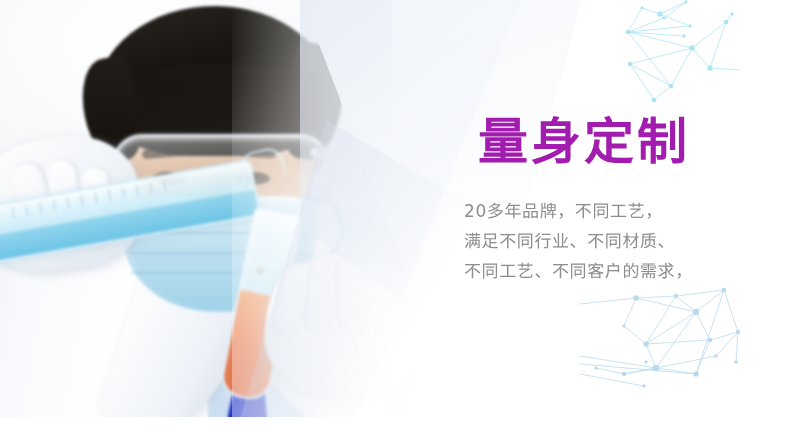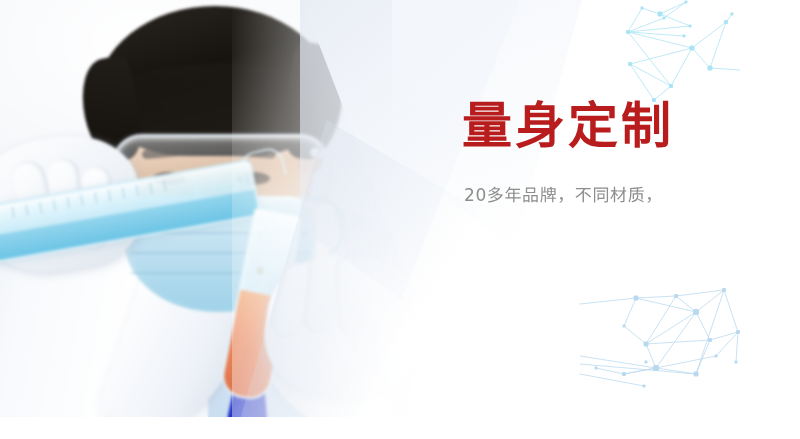--- a/index.html
+++ b/index.html
@@ -481,25 +481,25 @@
   .net-bottom { left: 560px; top: 270px; width: 240px; height: 150px; }
 
   
   .text-block {
     position: absolute;
     left: 462px;
     top: 96px;
     width: 300px;
   }
   .headline {
-    margin: 0;
+    margin: 16px;
     font-size: 50px;
     line-height: 60px;
     font-weight: 700;
-    color: #b91c1c;
+    color: #a21caf;
     letter-spacing: 3px;
     white-space: nowrap;
   }
   .body-lines {
     margin: 24px 0 0 2px;
     padding: 0;
     list-style: none;
   }
   .body-lines li {
     font-size: 17px;
@@ -678,17 +678,19 @@
         <rect x="154.5" y="90.5" width="3" height="3" rx="0.8999999999999999" fill="#b9d9ef"></rect>
         <rect x="14.5" y="96.5" width="3" height="3" rx="0.8999999999999999" fill="#b9d9ef"></rect>
         <rect x="42" y="102" width="4" height="4" rx="1.2" fill="#b9d9ef"></rect>
         <rect x="62.5" y="114.5" width="3" height="3" rx="0.8999999999999999" fill="#b9d9ef"></rect>
       </g>
   </svg>
 
   <div class="text-block">
     <h1 class="headline">量身定制</h1>
     <ul class="body-lines">
-      <li>20多年品牌，不同材质，</li>
+      <li>20多年品牌，不同工艺，</li>
+      <li>满足不同行业、不同材质、</li>
+      <li>不同工艺、不同客户的需求，</li>
     </ul>
   </div>
 
 </div>
 
 </body></html>

